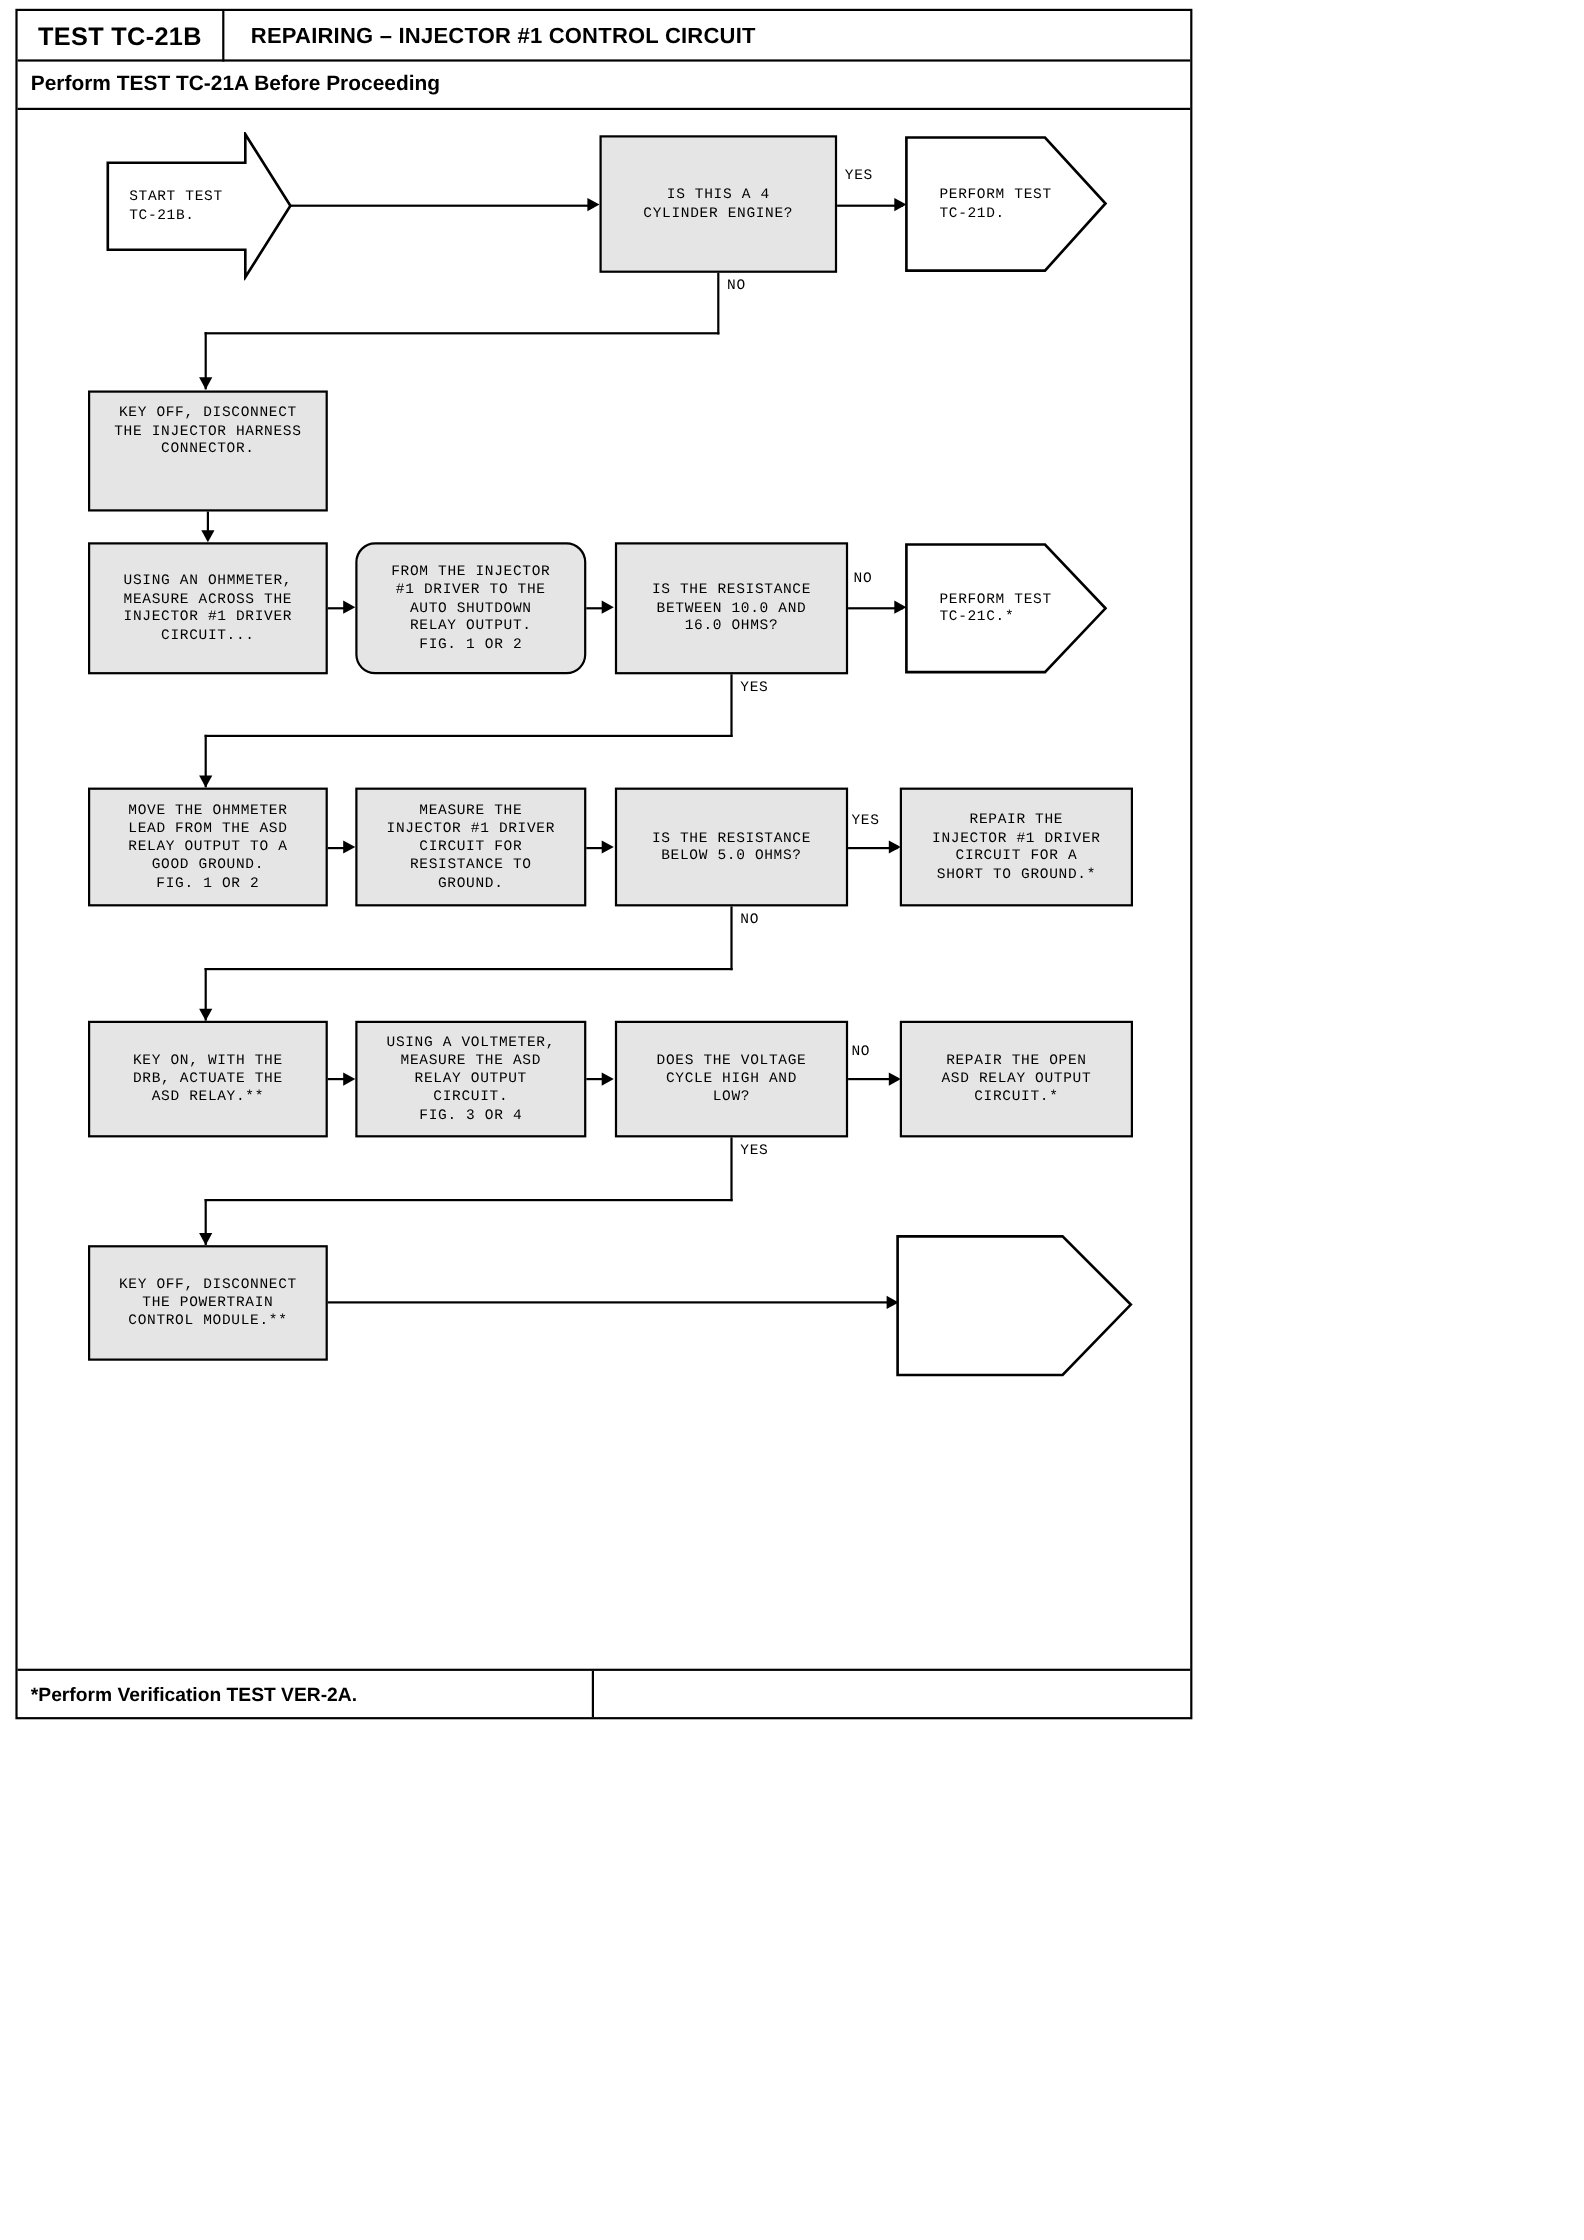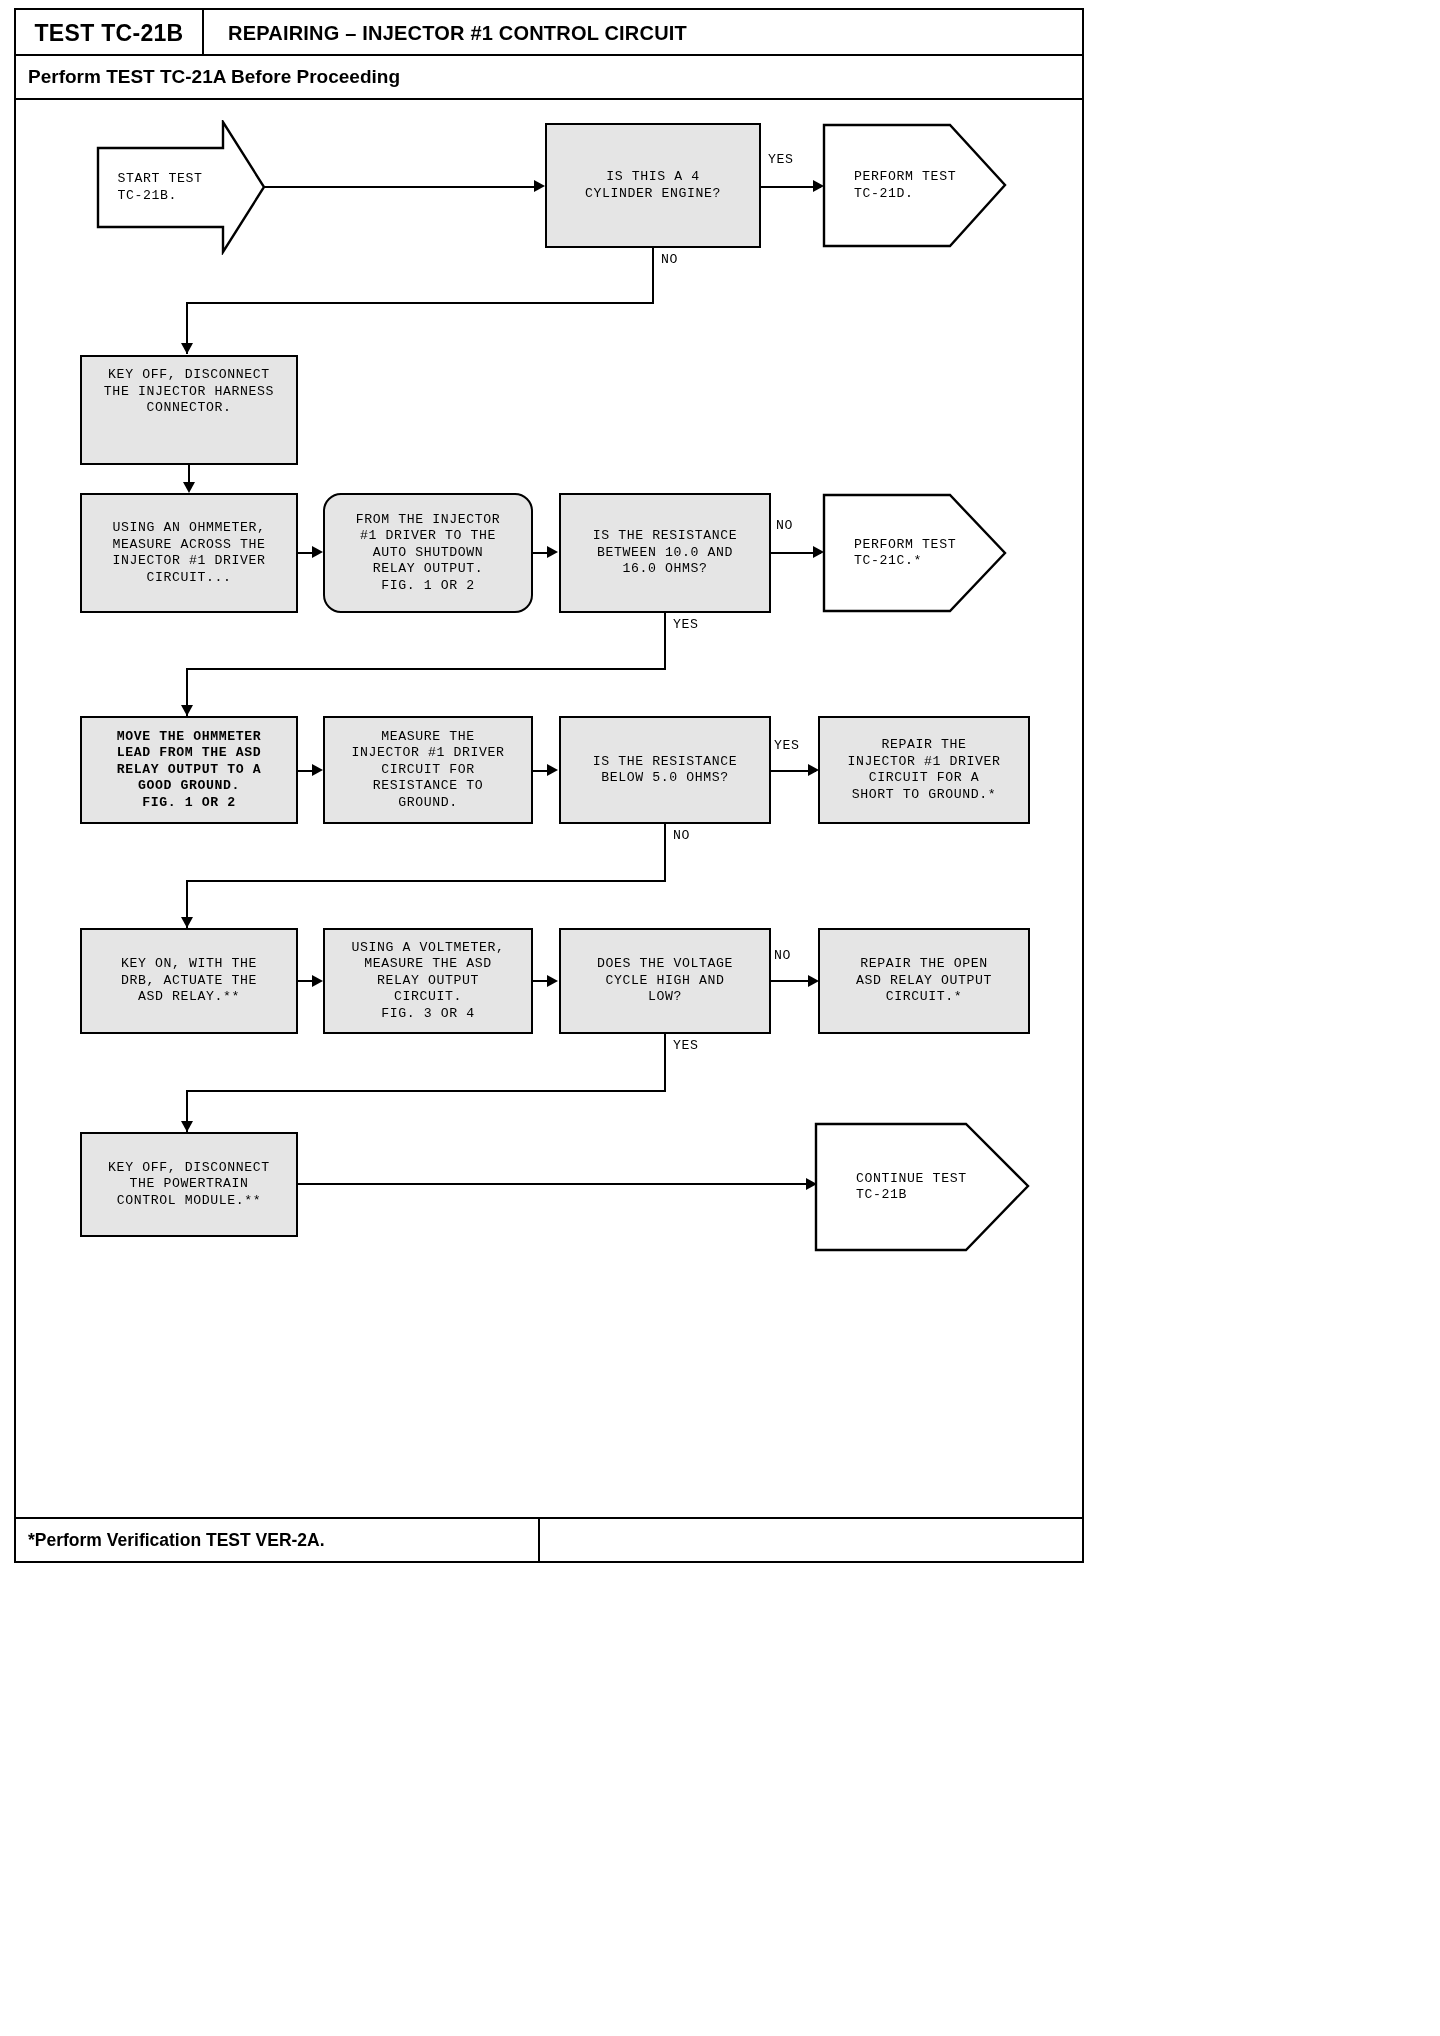--- a/index.html
+++ b/index.html
@@ -148,21 +148,21 @@
       <div class="txt" style="padding-left:32px;width:130px;">PERFORM TEST
 TC-21C.*</div>
     </div>
 
     <div class="ln lnv" style="left:648px;top:513px;height:57px;"></div>
     <div class="lbl" style="left:657px;top:517px;">YES</div>
     <div class="ln lnh" style="left:170px;top:568px;width:480px;"></div>
     <div class="ln lnv" style="left:170px;top:568px;height:48px;"></div>
     <div class="ah ah-d" style="left:165px;top:605px;"></div>
 
-    <div class="node rect" style="left:64px;top:616px;width:218px;height:108px;font-weight:bold;">
+    <div class="node rect" style="left:64px;top:616px;width:218px;height:108px;">
       <div class="txt">MOVE THE OHMMETER
 LEAD FROM THE ASD
 RELAY OUTPUT TO A
 GOOD GROUND.
 FIG. 1 OR 2</div>
     </div>
 
     <div class="ln lnh" style="left:282px;top:669.5px;width:18px;"></div>
     <div class="ah ah-r" style="left:296px;top:664px;"></div>
 
@@ -247,22 +247,20 @@
 CONTROL MODULE.**</div>
     </div>
 
     <div class="ln lnh" style="left:282px;top:1083px;width:515px;"></div>
     <div class="ah ah-r" style="left:790px;top:1077.5px;"></div>
 
     <div class="node arrowbox" style="left:798px;top:1022px;width:216px;height:130px;">
       <svg width="216" height="130" viewBox="0 0 216 130">
         <polygon points="2,2 152,2 152,2 214,64 152,128 152,128 2,128" fill="#fff" stroke="#000" stroke-width="2.4" stroke-linejoin="miter"></polygon>
       </svg>
-      <div class="txt" style="padding-left:42px;width:150px;">CONTINUE TEST
-TC-21B</div>
     </div>
 
   </div>
 
   <div id="ftr">
     <div id="ftr-l">
       <span>*Perform Verification TEST VER-2A.</span>
     </div>
   </div>
 

